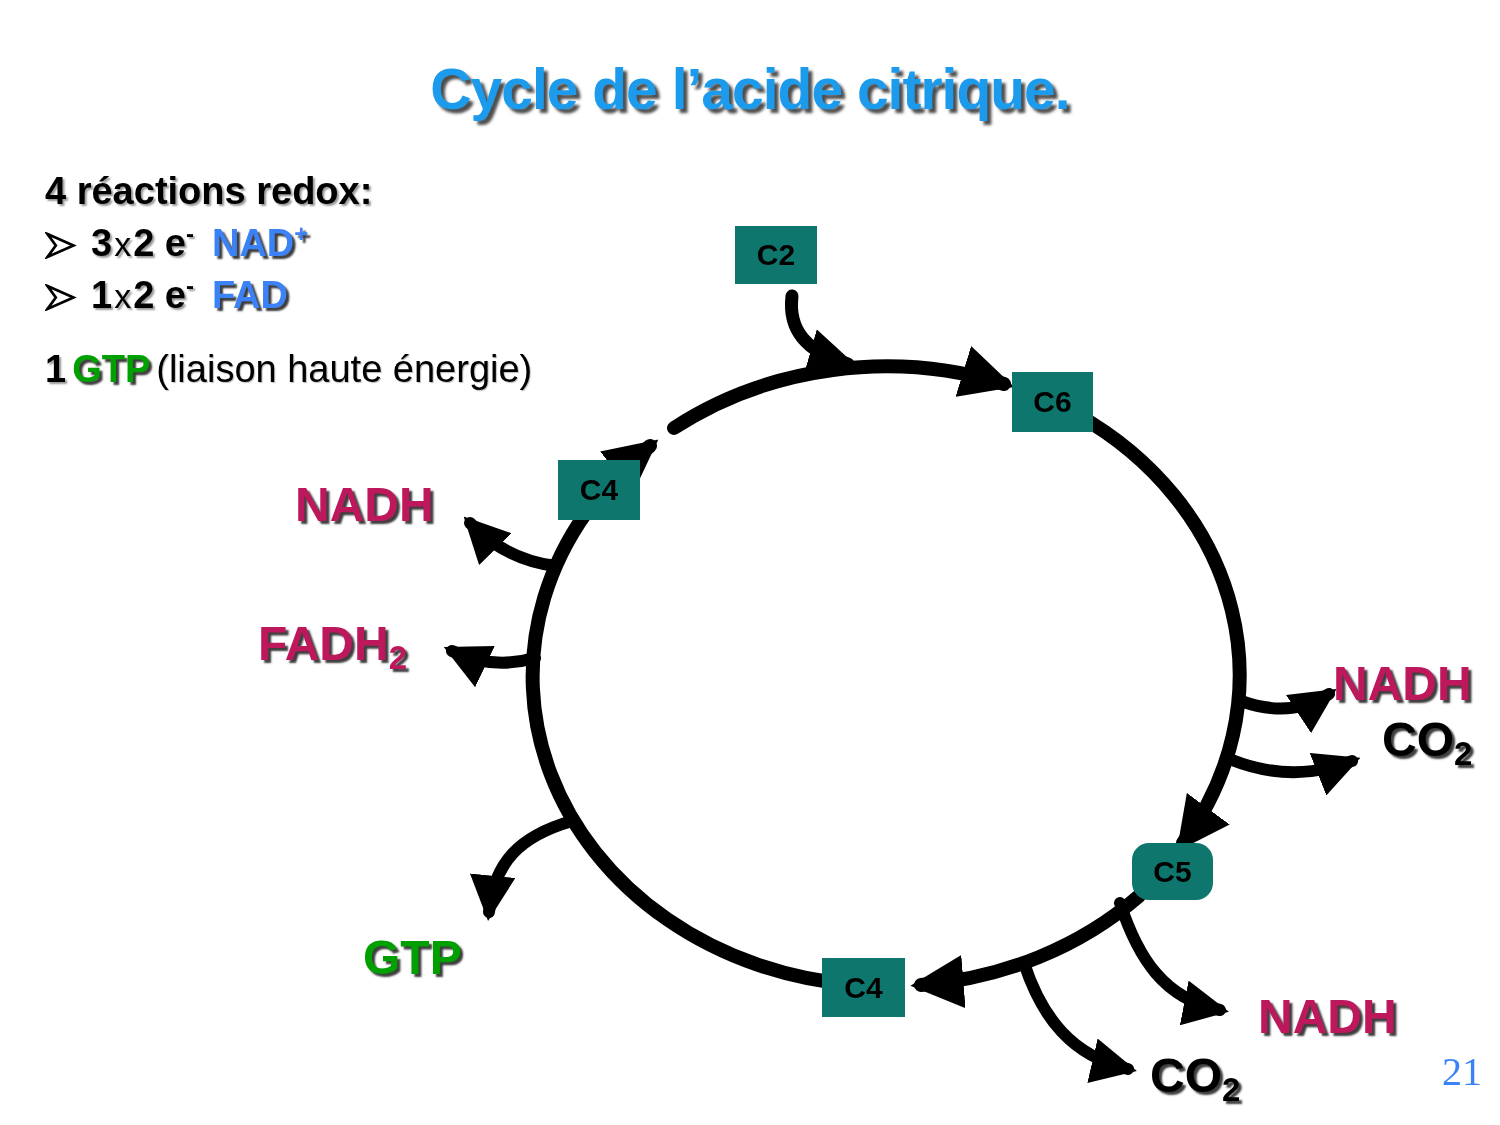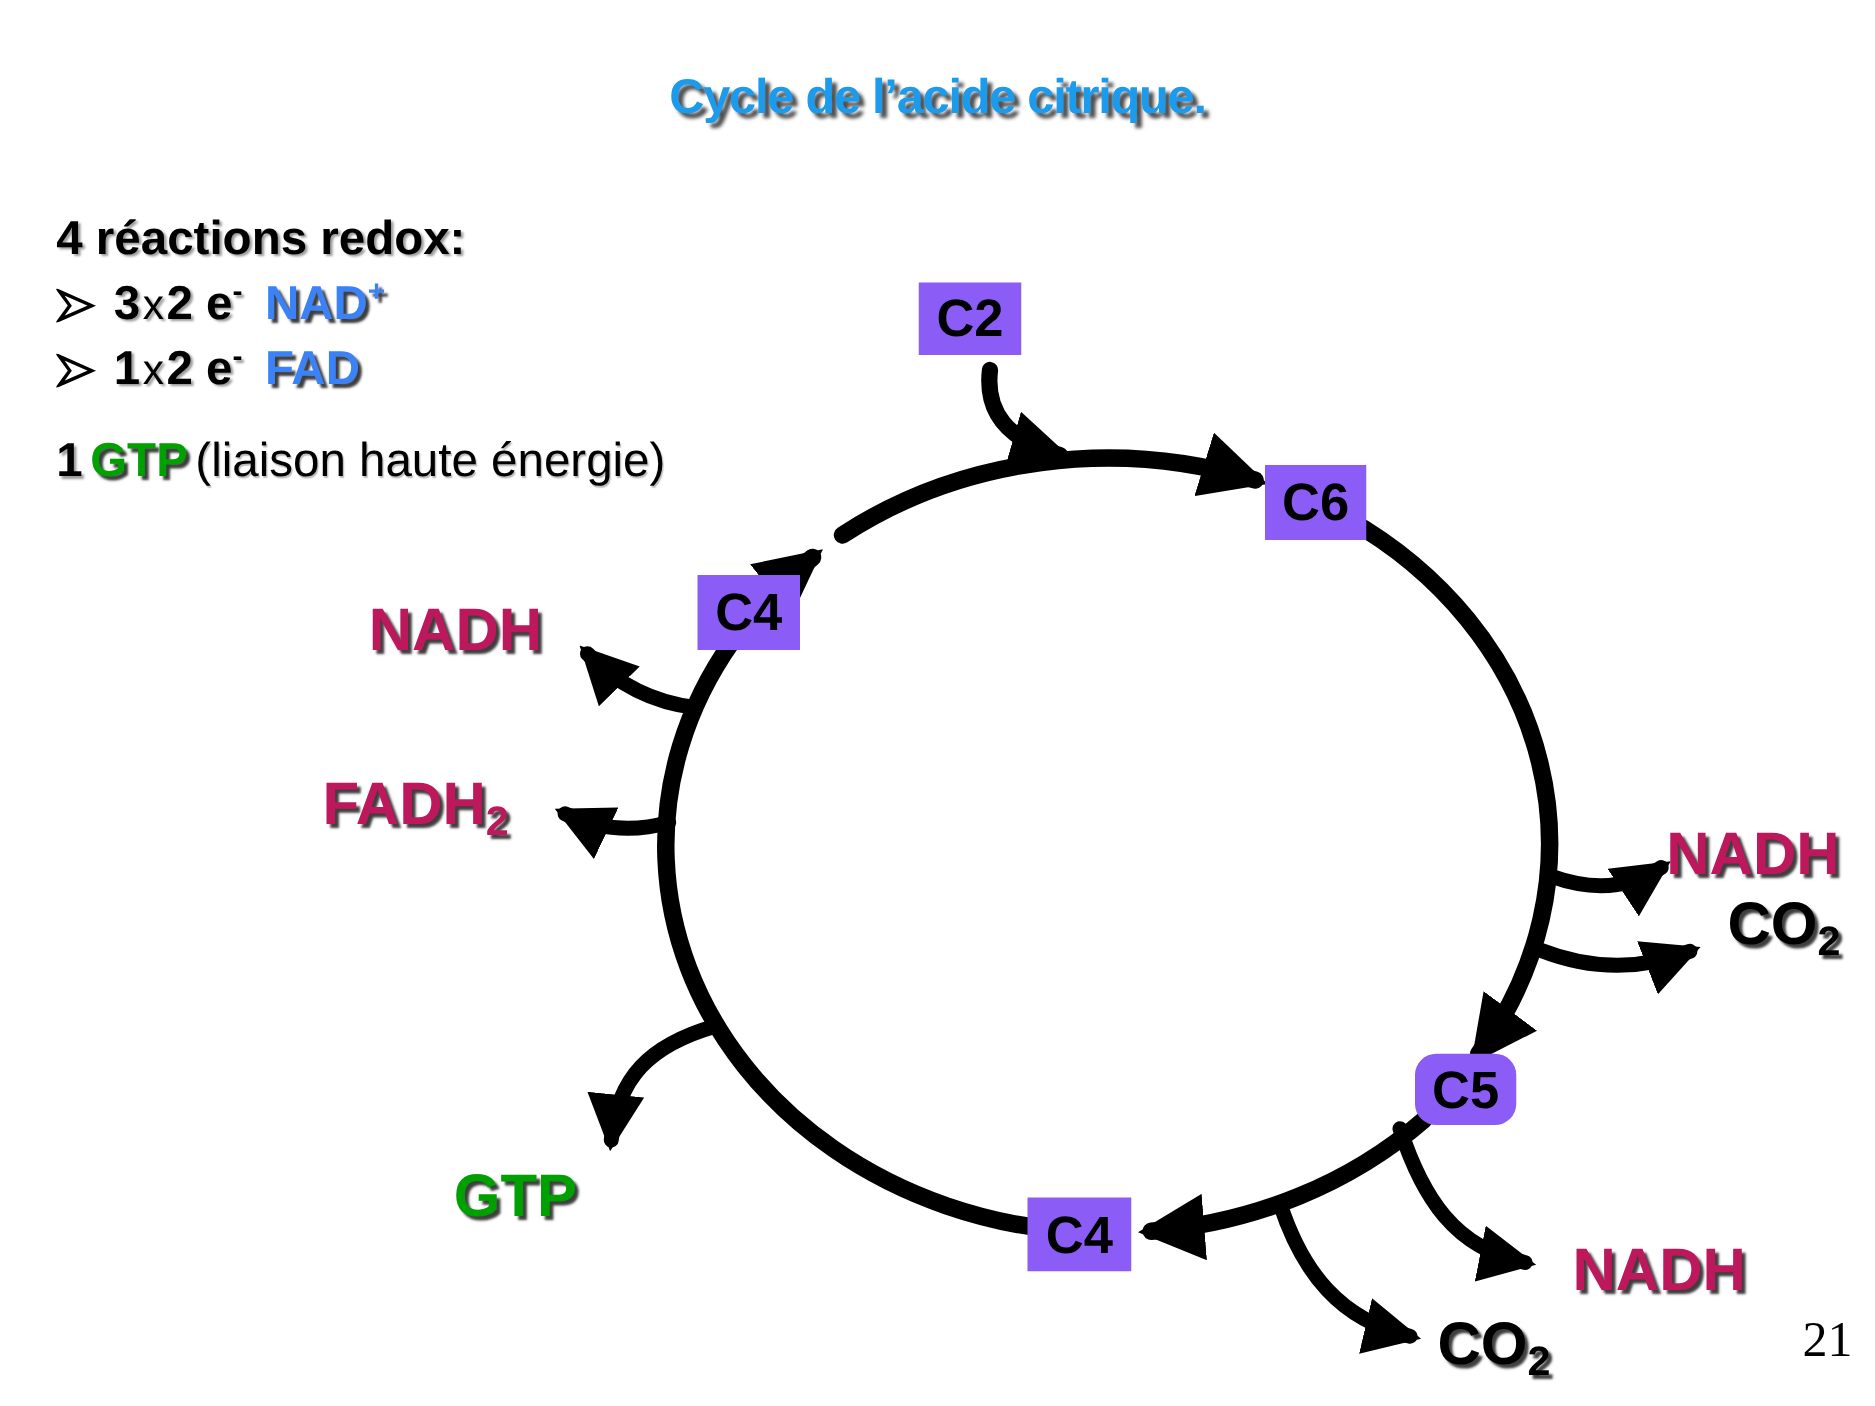--- a/index.html
+++ b/index.html
@@ -2,21 +2,21 @@
 <html><head>
 <meta charset="utf-8">
 <style>
   html,body{margin:0;padding:0;background:#ffffff;}
   .slide{
     position:relative;width:1500px;height:1125px;background:#ffffff;
     overflow:hidden;font-family:"Liberation Sans",sans-serif;
   }
   .slide-title{
     position:absolute;top:56px;left:0;width:100%;text-align:center;
-    font-size:39px;font-weight:bold;color:#1c9aec;letter-spacing:-1px;
+    font-size:57px;font-weight:bold;color:#1c9aec;letter-spacing:-1px;
     text-shadow:4px 4px 3px #4d4d4d;white-space:nowrap;
   }
   
   .info-line{
     position:absolute;left:45px;white-space:nowrap;
     font-size:38px;font-weight:bold;color:#000;
     text-shadow:2px 2px 2px #9a9a9a;
   }
   .line-heading{top:170px;}
   .line-bullet1{top:222px;}
@@ -25,22 +25,22 @@
   .dart{vertical-align:-3px;margin-right:14px;}
   .x-char{font-weight:normal;font-size:34px;margin:0 2px;}
   .sup{font-size:24px;line-height:0;vertical-align:14px;}
   .carrier{color:#3b82f6;margin-left:18px;text-shadow:3px 3px 2px #3c3c3c;}
   .gtp-word{color:#00a000;margin:0 6px;text-shadow:3px 3px 2px #3c3c3c;}
   .note{font-weight:normal;text-shadow:1px 1px 1px #bbbbbb;text-align:center;}
   
   .diagram{position:absolute;left:0;top:0;width:1500px;height:1125px;}
   
   .node{
-    position:absolute;background:#8b5cf6;color:#000;font-weight:bold;
-    font-size:42px;display:flex;align-items:center;justify-content:center;
+    position:absolute;background:#0f766e;color:#000;font-weight:bold;
+    font-size:30px;display:flex;align-items:center;justify-content:center;
     line-height:1;
   }
   .node-c2{left:735px;top:226px;width:82px;height:58px;}
   .node-c6{left:1012px;top:372px;width:81px;height:60px;}
   .node-c5{left:1132px;top:843px;width:81px;height:57px;border-radius:17px;}
   .node-c4-bottom{left:822px;top:958px;width:83px;height:59px;}
   .node-c4-left{left:558px;top:460px;width:82px;height:60px;}
   
   .product{
     position:absolute;font-weight:bold;font-size:48px;line-height:1;
@@ -51,21 +51,21 @@
   .green{color:#00a000;}
   .sub{font-size:33px;vertical-align:-9px;}
   .p-nadh-left{left:295px;top:481px;}
   .p-fadh2{left:258px;top:620px;}
   .p-gtp{left:363px;top:934px;}
   .p-nadh-right{left:1333px;top:660px;}
   .p-co2-right{left:1382px;top:716px;}
   .p-nadh-bottom{left:1258px;top:993px;}
   .p-co2-bottom{left:1150px;top:1052px;}
   .page-number{
-    position:absolute;left:1442px;top:1048px;color:#000000;
+    position:absolute;left:1442px;top:1048px;color:#3b82f6;
     font-family:"Liberation Serif",serif;font-size:40px;
   }
 </style>
 </head>
 <body>
 
 <div class="slide">
 
   <div class="slide-title">Cycle de l’acide citrique.</div>
 

